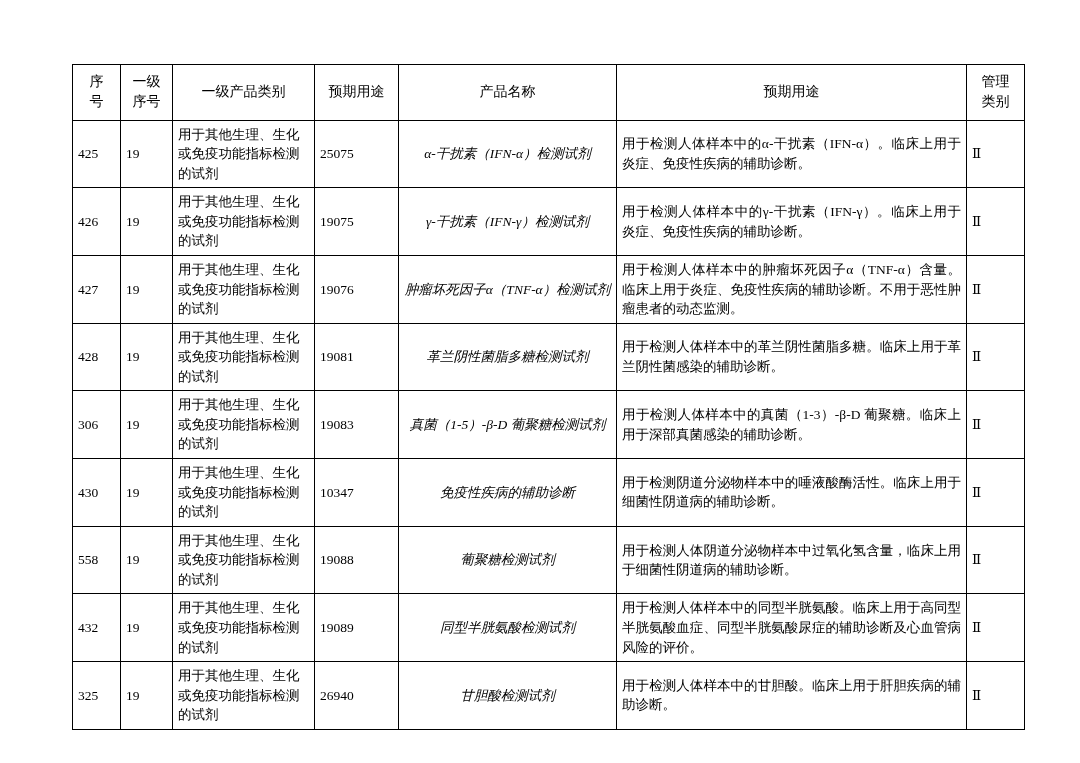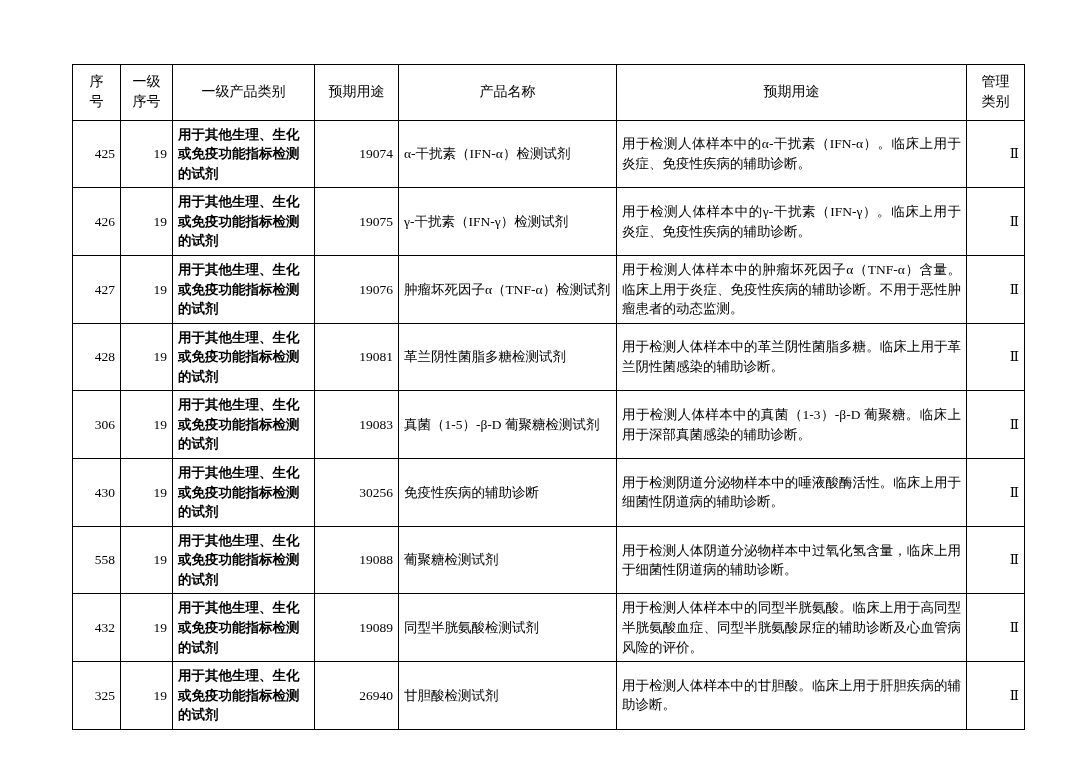--- a/index.html
+++ b/index.html
@@ -43,32 +43,32 @@
   
   col.c-seq      { width: 48px; }
   col.c-lvl1seq  { width: 52px; }
   col.c-cat      { width: 142px; }
   col.c-lvl2seq  { width: 84px; }
   col.c-name     { width: 218px; }
   col.c-use      { width: 350px; }
   col.c-class    { width: 58px; }
 
   td.seq, td.lvl1seq, td.lvl2seq, td.clazz {
-    text-align: right;
+    text-align: left;
   }
   td.cat {
     text-align: left;
     text-indent: 0;
     padding-left: 8px;
     padding-right: 6px;
-    font-weight: bold;
   }
   td.name {
-    text-align: left;
+    text-align: center;
     padding-left: 10px;
+    font-style: italic;
   }
   td.use {
     text-align: justify;
     text-justify: inter-ideograph;
     padding-left: 8px;
     padding-right: 8px;
   }
   .hdr-two-line {
     white-space: pre-line;
   }
@@ -99,21 +99,21 @@
         <th>预期用途</th>
         <th class="hdr-two-line">管理
 类别</th>
       </tr>
     </thead>
     <tbody>
       <tr>
         <td class="seq">425</td>
         <td class="lvl1seq">19</td>
         <td class="cat">用于其他生理、生化或免疫功能指标检测的试剂</td>
-        <td class="lvl2seq">19074</td>
+        <td class="lvl2seq">25075</td>
         <td class="name">α-干扰素（IFN-α）检测试剂</td>
         <td class="use">用于检测人体样本中的α-干扰素（IFN-α）。临床上用于炎症、免疫性疾病的辅助诊断。</td>
         <td class="clazz">Ⅱ</td>
       </tr>
       <tr>
         <td class="seq">426</td>
         <td class="lvl1seq">19</td>
         <td class="cat">用于其他生理、生化或免疫功能指标检测的试剂</td>
         <td class="lvl2seq">19075</td>
         <td class="name">γ-干扰素（IFN-γ）检测试剂</td>
@@ -144,21 +144,21 @@
         <td class="cat">用于其他生理、生化或免疫功能指标检测的试剂</td>
         <td class="lvl2seq">19083</td>
         <td class="name">真菌（1-5）-β-D 葡聚糖检测试剂</td>
         <td class="use">用于检测人体样本中的真菌（1-3）-β-D 葡聚糖。临床上用于深部真菌感染的辅助诊断。</td>
         <td class="clazz">Ⅱ</td>
       </tr>
       <tr>
         <td class="seq">430</td>
         <td class="lvl1seq">19</td>
         <td class="cat">用于其他生理、生化或免疫功能指标检测的试剂</td>
-        <td class="lvl2seq">30256</td>
+        <td class="lvl2seq">10347</td>
         <td class="name">免疫性疾病的辅助诊断</td>
         <td class="use">用于检测阴道分泌物样本中的唾液酸酶活性。临床上用于细菌性阴道病的辅助诊断。</td>
         <td class="clazz">Ⅱ</td>
       </tr>
       <tr>
         <td class="seq">558</td>
         <td class="lvl1seq">19</td>
         <td class="cat">用于其他生理、生化或免疫功能指标检测的试剂</td>
         <td class="lvl2seq">19088</td>
         <td class="name">葡聚糖检测试剂</td>

